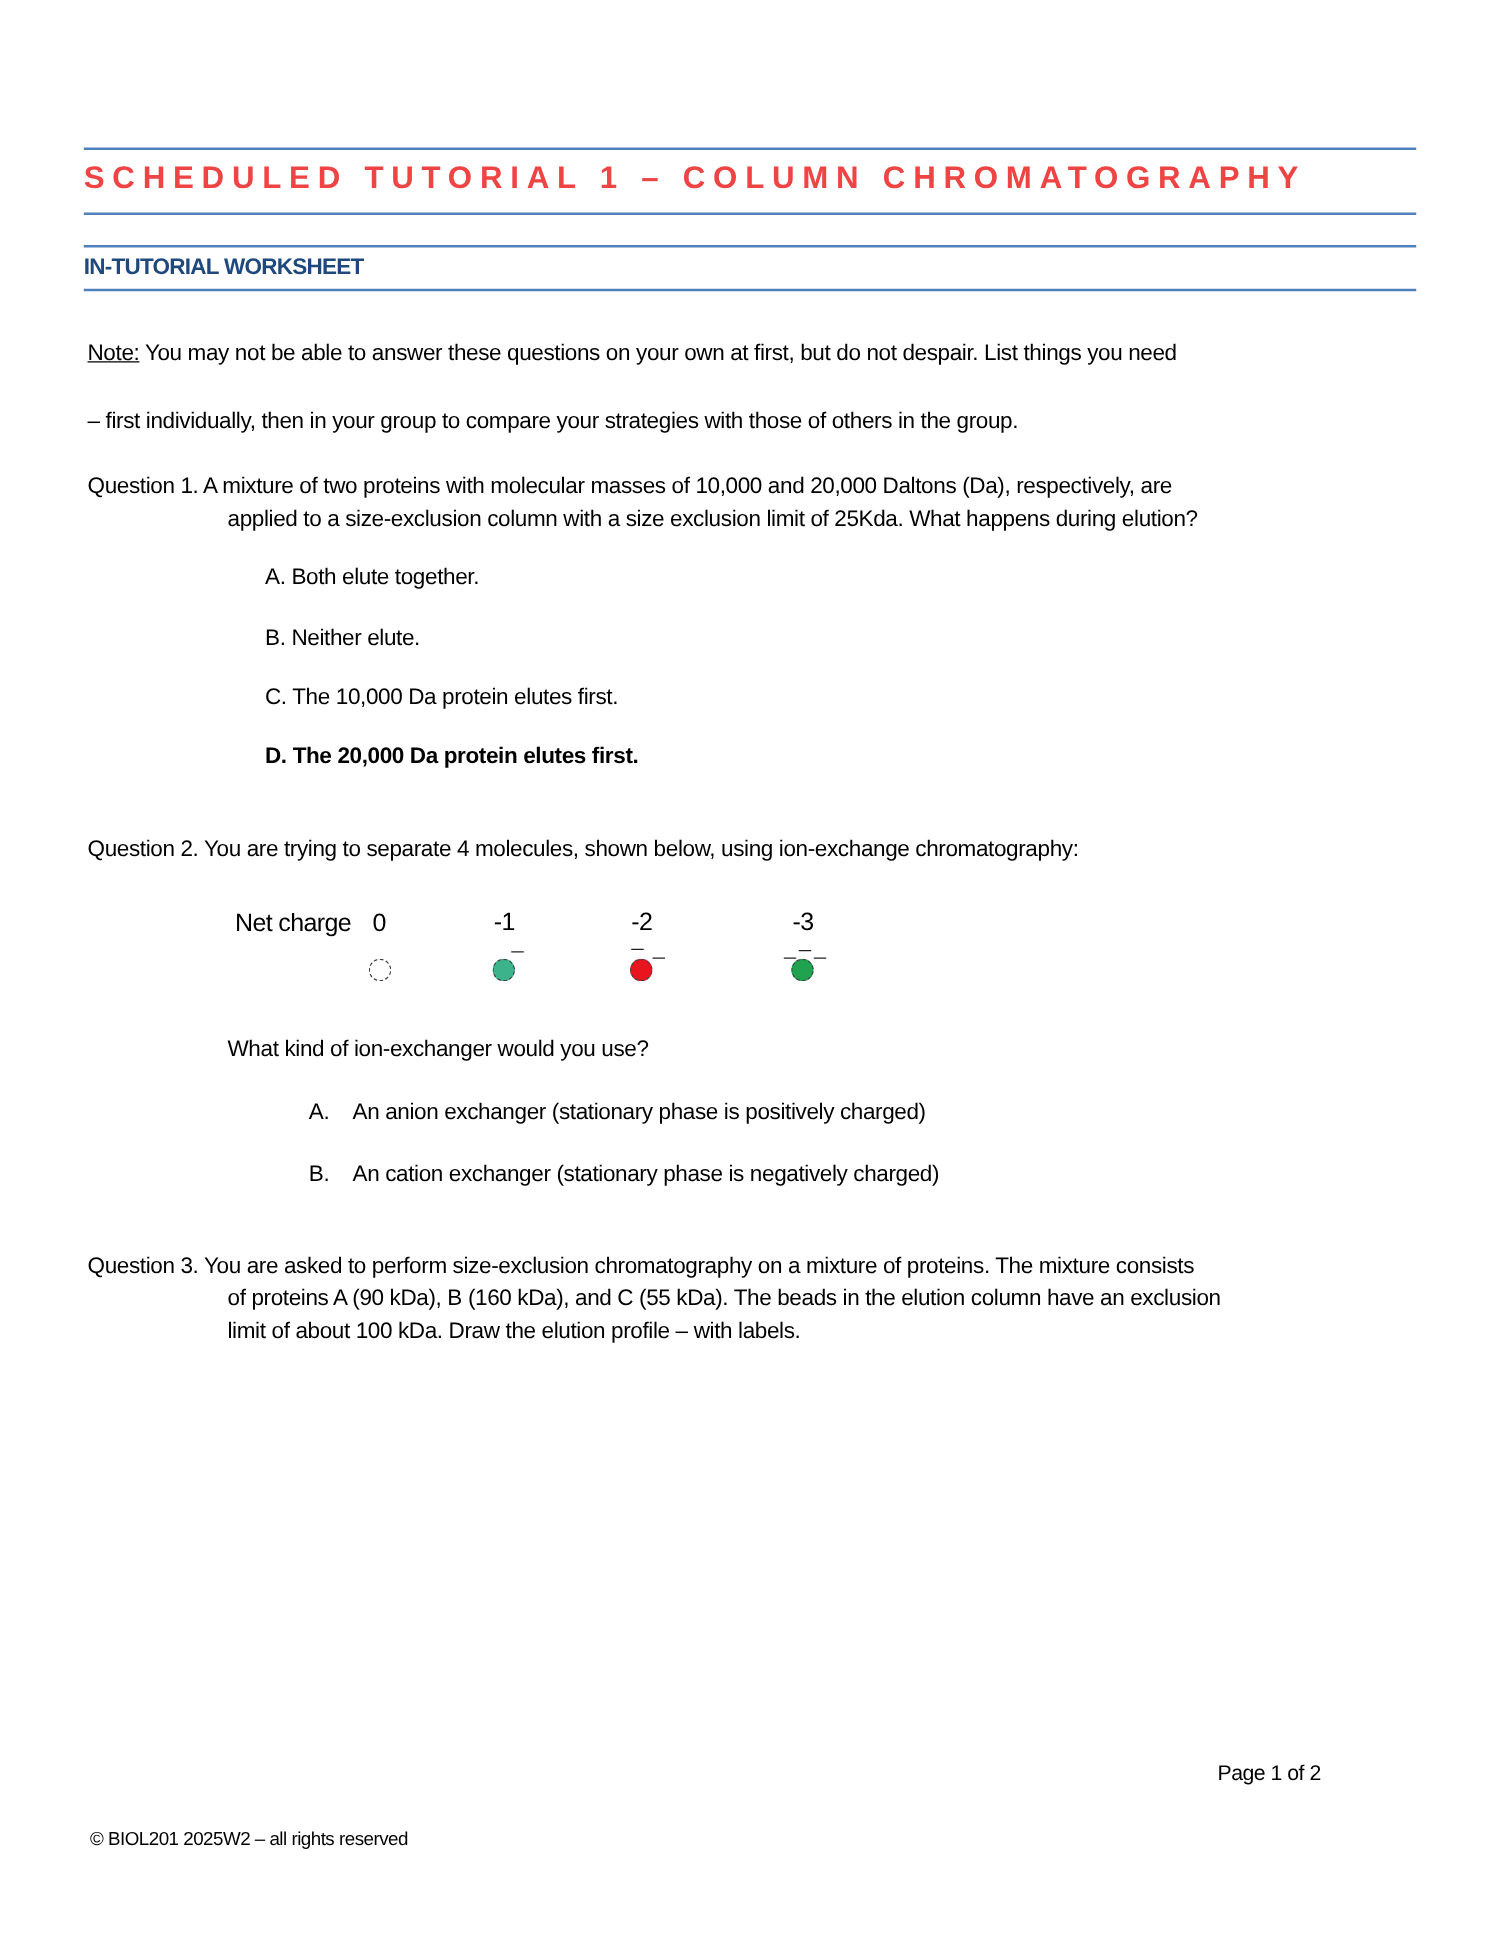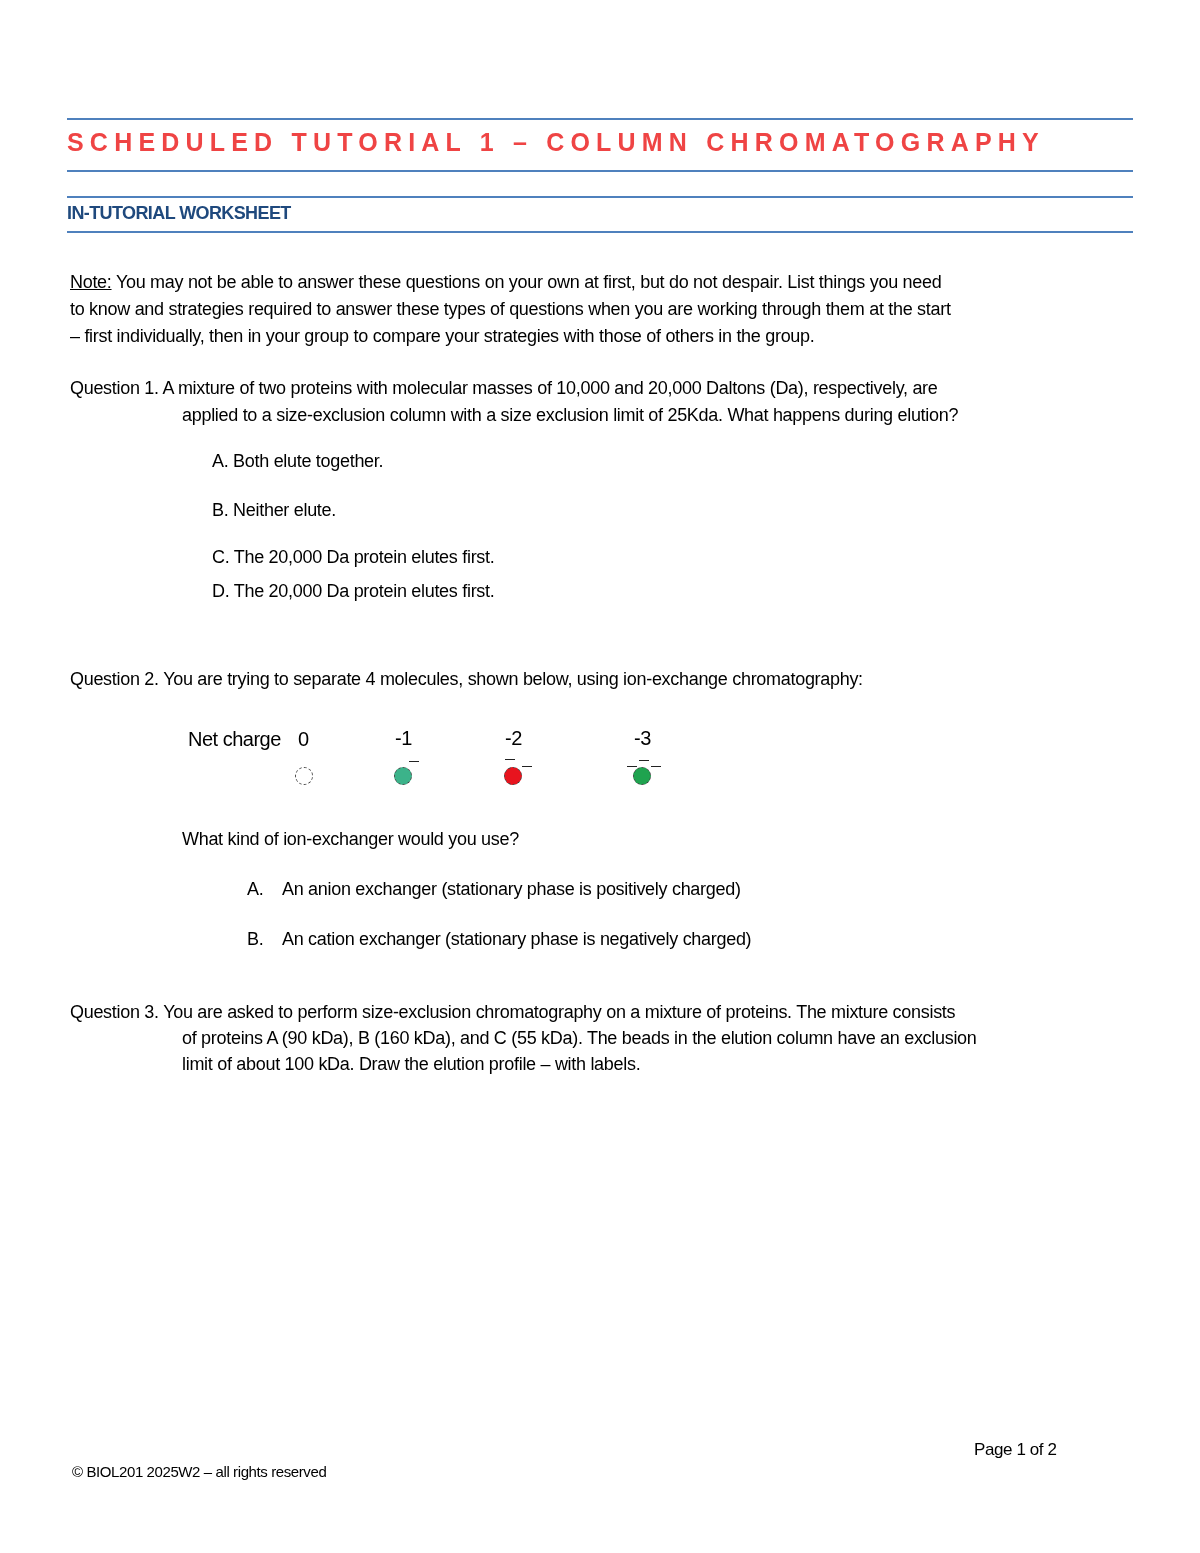--- a/index.html
+++ b/index.html
@@ -30,32 +30,32 @@
 
 <div class="rule" style="top:118px;"></div>
 <div class="title">SCHEDULED TUTORIAL 1 – COLUMN CHROMATOGRAPHY</div>
 <div class="rule" style="top:170px;"></div>
 <div class="rule" style="top:196px;"></div>
 <div class="subtitle">IN-TUTORIAL WORKSHEET</div>
 <div class="rule" style="top:231px;"></div>
 
 <div class="text note">
   <u>Note:</u><span> You may not be able to answer these questions on your own at first, but do not despair.  List things you need</span><br>
-  <span>to know and strategies required to answer these types of questions when you are working through them at the start</span><br>
+  <br>
   <span>– first individually, then in your group to compare your strategies with those of others in the group.</span>
 </div>
 
 <div class="text q" style="top:375px;">
   <span>Question 1.</span><span> A mixture of two proteins with molecular masses of 10,000 and 20,000 Daltons (Da), respectively, are</span>
   <span class="hang">applied to a size-exclusion column with a size exclusion limit of 25Kda.  What happens during elution?</span>
 </div>
 <div class="text opt" style="top:448px;text-align:center;">A. Both elute together.</div>
 <div class="text opt" style="top:497px;">B. Neither elute.</div>
-<div class="text opt" style="top:544px;">C. The 20,000 Da protein elutes first.</div>
-<div class="text opt" style="top:578px;">D. The 20,000 Da protein elutes first.</div>
+<div class="text opt" style="top:544px;">C. The 10,000 Da protein elutes first.</div>
+<div class="text opt" style="top:591px;font-weight:bold;">D. The 20,000 Da protein elutes first.</div>
 
 <div class="text q" style="top:666px;">
   <span>Question 2.</span><span> You are trying to separate 4 molecules, shown below, using ion-exchange chromatography:</span>
 </div>
 
 <div>
   <div class="charge-label" style="left:188px; top:728px;">Net charge</div>
   <div class="charge-label" style="left:298px; top:728px;">0</div>
   <div class="charge-label" style="left:395px; top:727px;">-1</div>
   <div class="charge-label" style="left:505px; top:727px;">-2</div>
@@ -79,13 +79,13 @@
 <div class="text opt2-label" style="top:926px;">B.</div>
 <div class="text opt2-text" style="top:926px;">An cation exchanger (stationary phase is negatively charged)</div>
 
 <div class="text q" style="top:999px; line-height:26px;">
   <span>Question 3.</span><span> You are asked to perform size-exclusion chromatography on a mixture of proteins. The mixture consists</span>
   <span class="hang">of  proteins A (90 kDa), B (160 kDa), and C (55 kDa). The beads in the elution column have an exclusion</span>
   <span class="hang">limit of about 100 kDa. Draw the elution profile – with labels.</span>
 </div>
 
 <div class="footer" style="left:72px;">© BIOL201 2025W2 – all rights reserved</div>
-<div class="footer" style="left:974px; font-size:17px; top:1440px;">Page 1 of 2</div>
+<div class="footer" style="left:974px; font-size:17px; top:1409px;">Page 1 of 2</div>
 
 </body></html>

